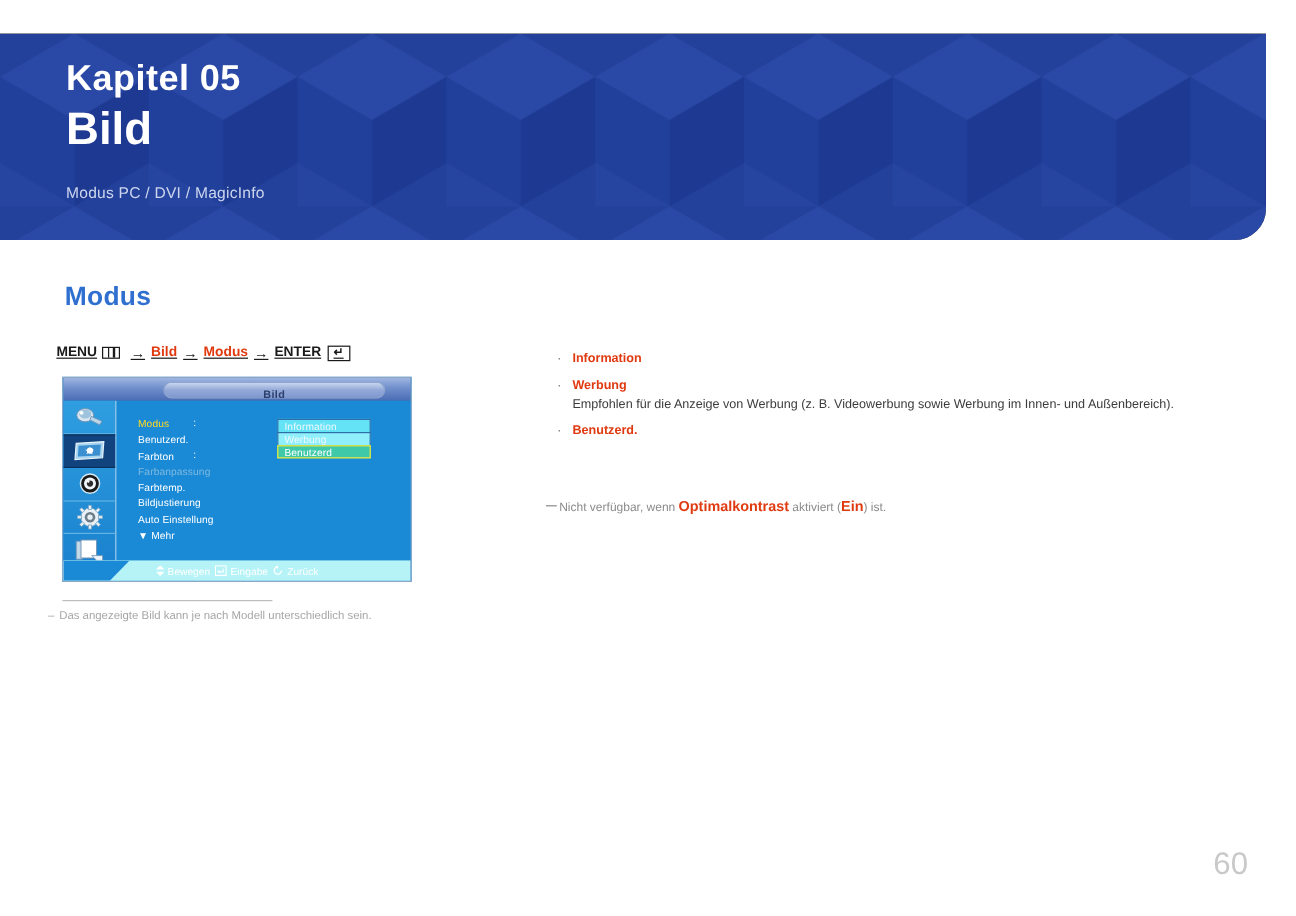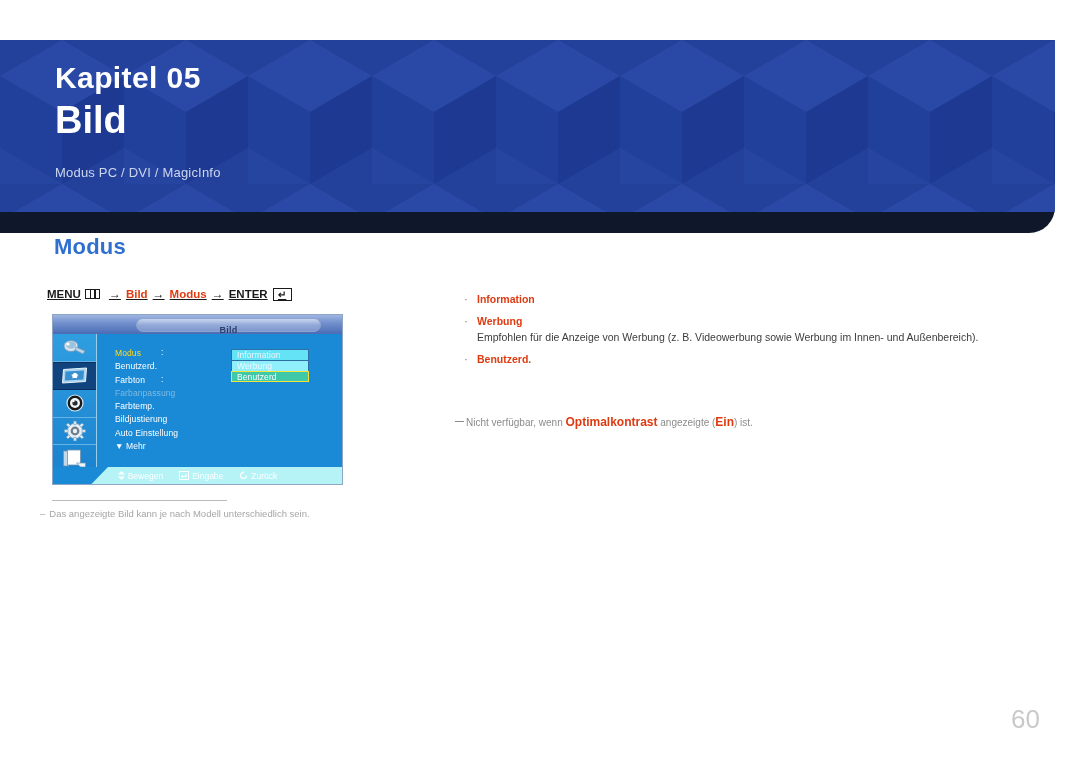--- a/index.html
+++ b/index.html
@@ -12,24 +12,24 @@
     height: 763px;
     position: relative;
     font-family: "Liberation Sans", sans-serif;
     overflow: hidden;
   }
 
   
   .chapter-header {
     position: absolute;
     left: 0;
-    top: 40px;
+    top: 28px;
     width: 1055px;
-    height: 193px;
-    background: #0f172a;
+    height: 172px;
+    background: #404040;
     border-bottom-right-radius: 26px;
     overflow: hidden;
   }
   .cube-pattern {
     position: absolute;
     inset: 0;
     opacity: 1;
   }
   .header-text {
     position: absolute;
@@ -235,21 +235,21 @@
     color: #ffffff;
   }
   .osd-footer {
     position: absolute;
     left: 0; right: 0; bottom: 0;
     height: 17px;
     background: #b6f3f7;
     display: flex;
     align-items: center;
     justify-content: center;
-    gap: 16px;
+    gap: 4px;
     font-size: 8.5px;
     color: #ffffff;
   }
   .osd-footer .fitem { display: flex; align-items: center; gap: 3px; }
   .osd-footer-tab {
     position: absolute;
     left: 0; bottom: 0;
     width: 55px;
     height: 17px;
     background: #1b8ad6;
@@ -510,16 +510,16 @@
   </div>
   <div class="bullet-desc">Empfohlen für die Anzeige von Werbung (z. B. Videowerbung sowie Werbung im Innen- und Außenbereich).</div>
 
   <div class="bullet-row">
     <span class="bullet-dot">·</span>
     <span class="bullet-head">Benutzerd.</span>
   </div>
 </div>
 
 <div class="final-note">
-  <span class="leader"></span><span>Nicht verfügbar, wenn </span><span class="bold-red">Optimalkontrast</span><span> angezeigte (</span><span class="bold-red">Ein</span><span>) ist.</span>
+  <span class="leader"></span><span>Nicht verfügbar, wenn </span><span class="bold-red">Optimalkontrast</span><span> aktiviert (</span><span class="bold-red">Ein</span><span>) ist.</span>
 </div>
 
 <div class="page-number">60</div>
 
 </body></html>

